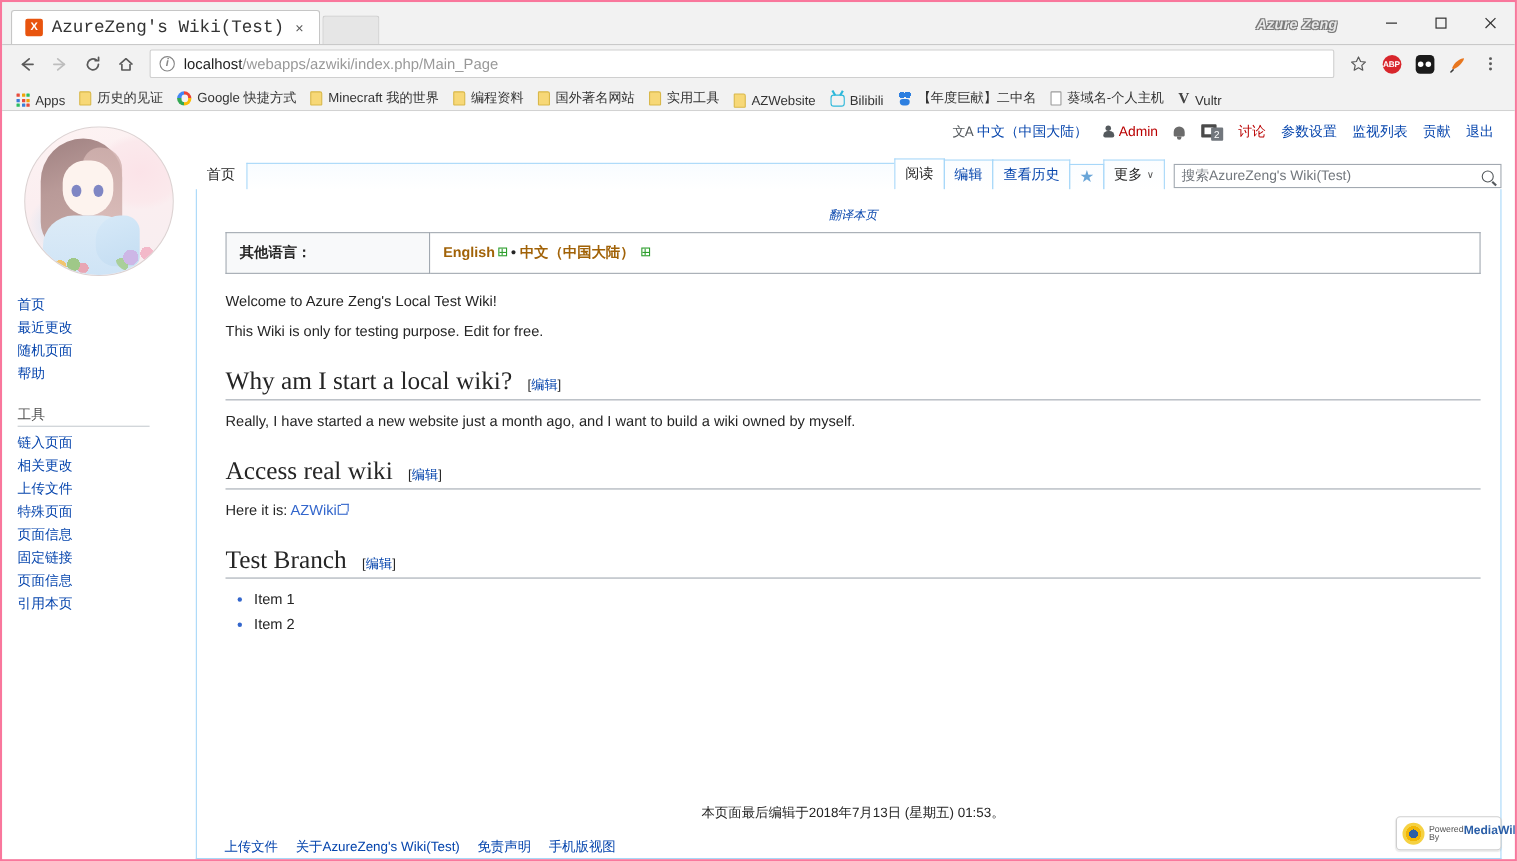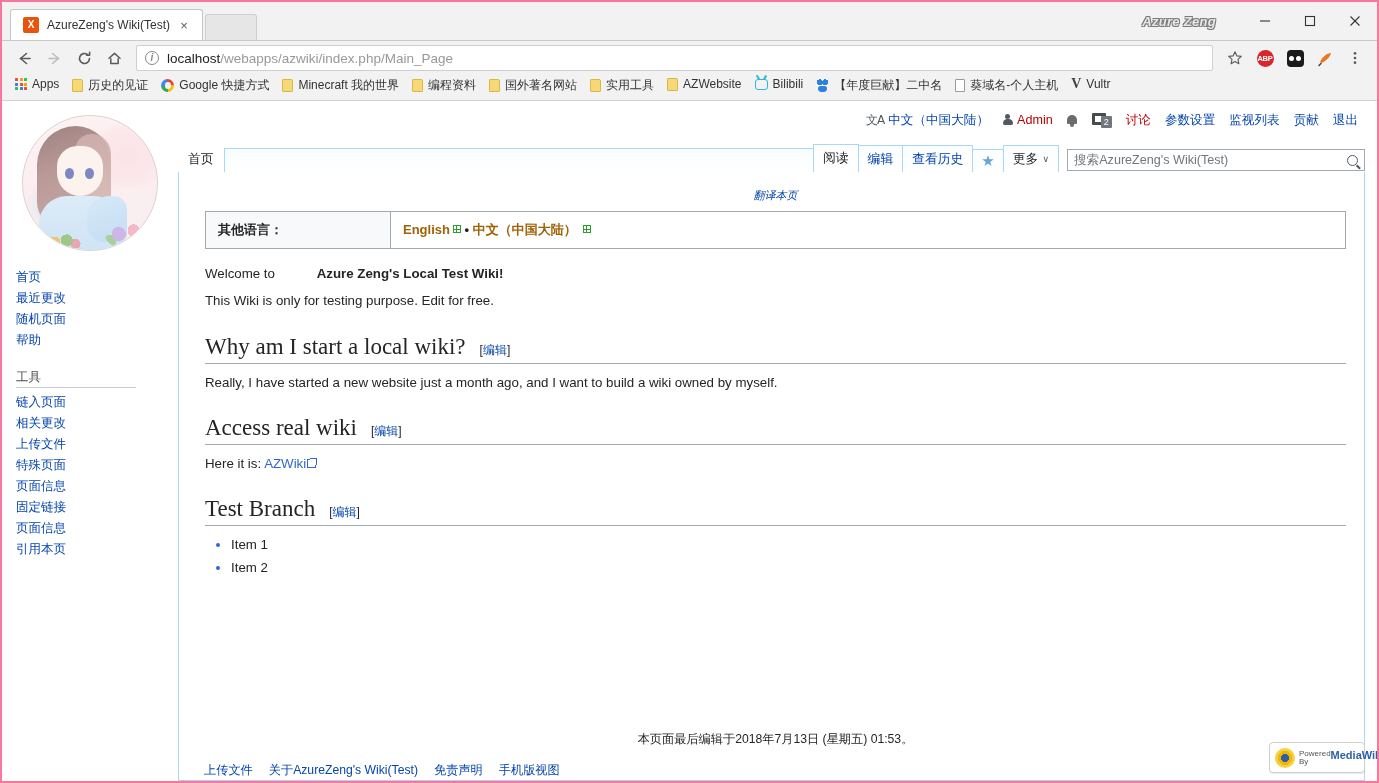--- a/index.html
+++ b/index.html
@@ -44,21 +44,22 @@
   }
   .tab .fav {
     width:16px;height:16px;border-radius:2px;
     background:#e8540e; margin-right:8px;
     display:flex;align-items:center;justify-content:center;
     color:#fff; font-size:10px; font-weight:bold; line-height:1;
     flex:0 0 auto;
   }
   .tab .ttl {
     flex:1; white-space:nowrap; overflow:hidden; text-overflow:ellipsis;
-    font-size:12px;
+    font-size:16px;
+    font-family:Liberation Mono, monospace;
   }
   .tab .tclose {
     width:16px;height:16px;margin-left:6px;
     display:flex;align-items:center;justify-content:center;
     color:#5a5a5a;font-size:13px;line-height:1;flex:0 0 auto;
   }
   .tab-ghost {
     width:52px;height:26px;
     background:#e6e6e6;
     border:1px solid #cfcfcf; border-bottom:none;
@@ -122,21 +123,21 @@
   }
   .ext-dots {
     width:17px;height:17px;border-radius:4px;background:#1b1b1b;
     display:flex;align-items:center;justify-content:center;gap:2.5px;
   }
   .ext-dots i { width:5px;height:5px;border-radius:50%;background:#fff;display:block; }
 
   
   .bmbar {
     height:26px; background:#f2f2f2;
-    display:flex; align-items:flex-start;
+    display:flex; align-items:flex-end;
     padding:0 7px; gap:1px;
     border-bottom:1px solid #d2d2d2;
     font-size:12px; color:#333;
     flex:0 0 auto; overflow:hidden; white-space:nowrap;
   }
   .bm {
     display:flex;align-items:center; gap:5px;
     padding:2px 6px; border-radius:2px;
     flex:0 0 auto; max-width:170px;
   }
@@ -370,21 +371,21 @@
   .lsq {
     display:inline-block;width:8px;height:8px;margin-left:3px;
     border:1px solid #2d9e2d;
     background:linear-gradient(#fff 0 0) padding-box;
     position:relative;top:-1px;
   }
   .lsq::before{content:"";position:absolute;left:2.5px;top:0;width:1px;height:6px;background:#2d9e2d;}
   .lsq::after{content:"";position:absolute;top:2.5px;left:0;width:6px;height:1px;background:#2d9e2d;}
 
   p.para { margin:0 0 6px 0; font-size:13.3px; line-height:1.6; }
-  p.para b { font-weight:bold;margin-left:38px; }
+  p.para b { font-weight:normal; }
   h2.sec {
     font-family:"Liberation Serif", serif;
     font-size:23px; font-weight:normal;
     border-bottom:1px solid #a2a9b1;
     margin:22px 0 8px 0; padding-bottom:3px;
     display:flex; align-items:baseline;
   }
   h2.sec .editlink {
     font-family:"Liberation Sans", sans-serif;
     font-size:12px; margin-left:14px; color:#252525; font-weight:normal;

